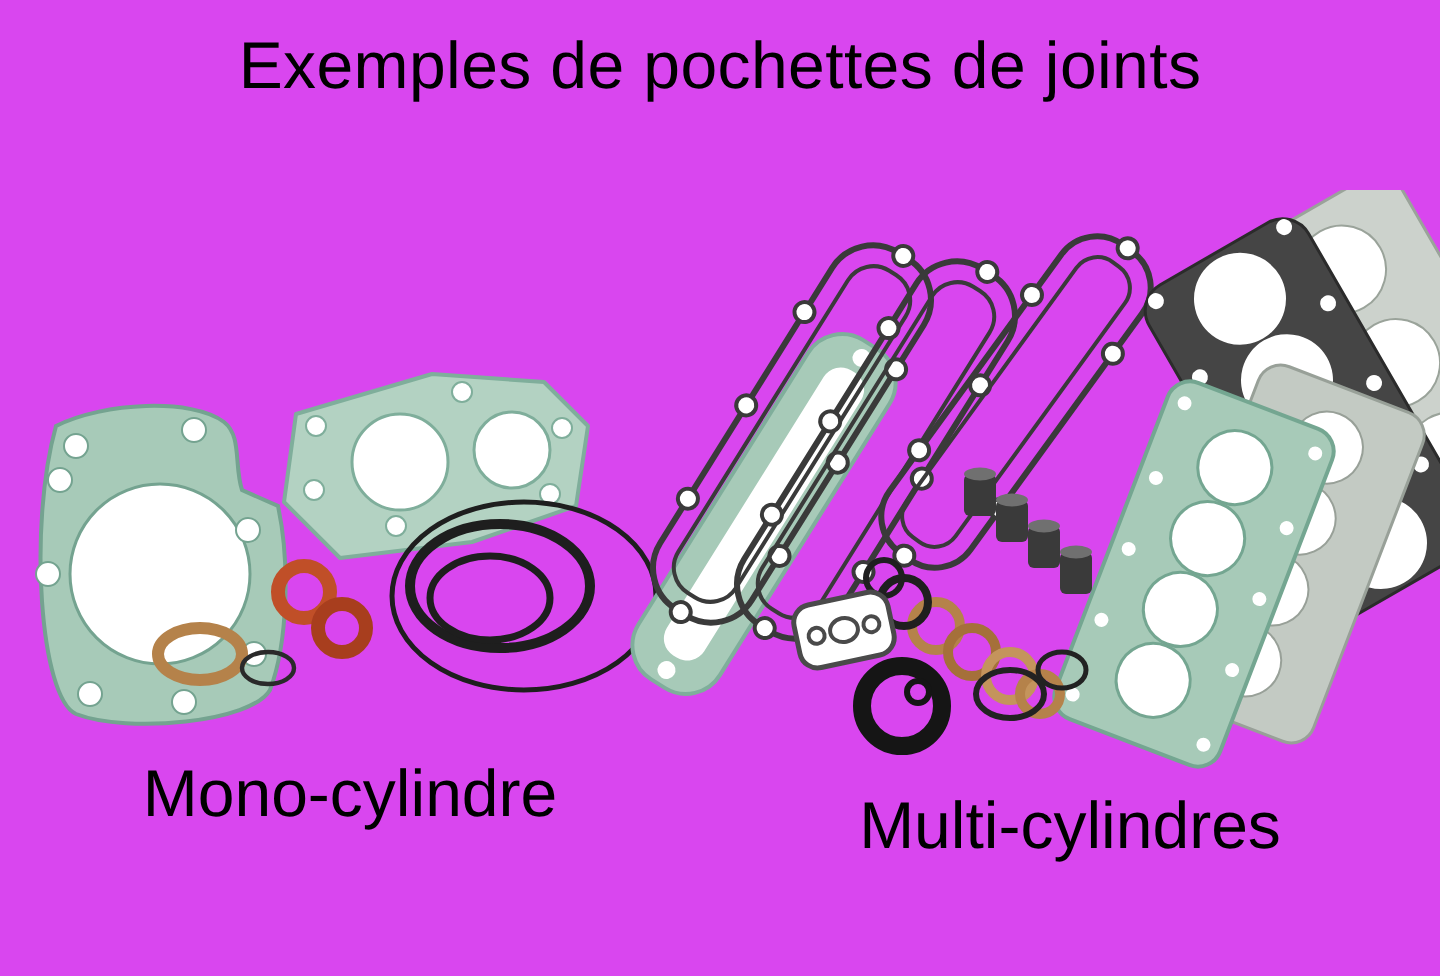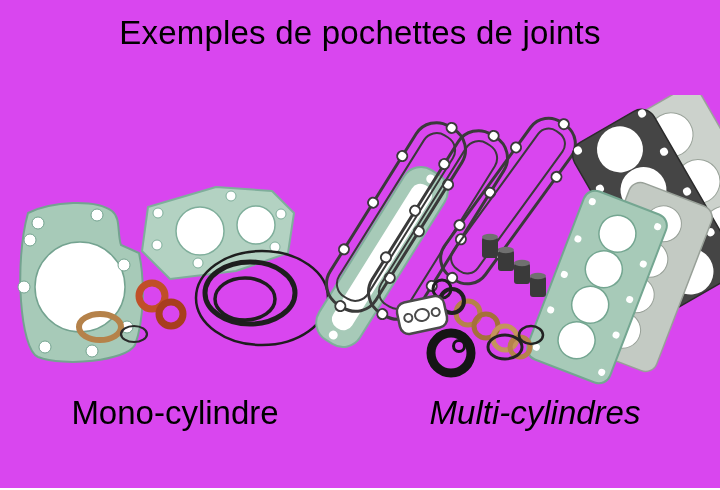--- a/index.html
+++ b/index.html
@@ -29,22 +29,22 @@
     position: absolute;
     top: 95px;
     left: 0;
   }
   .caption {
     position: absolute;
     font-size: 33px;
     font-weight: 400;
     text-align: center;
   }
-  .caption.mono  { top: 394px; left: 20px;  width: 310px; }
-  .caption.multi { top: 394px; left: 380px; width: 310px; font-style: italic; }
+  .caption.mono  { top: 378px; left: 20px;  width: 310px; }
+  .caption.multi { top: 394px; left: 380px; width: 310px; }
 </style>
 </head>
 <body>
 
 <div class="page">
 
   <h1 class="title"><span>Exemples de pochettes de joints</span><br></h1>
 
   <svg class="illu" width="720" height="300" viewBox="0 0 720 300">
 

